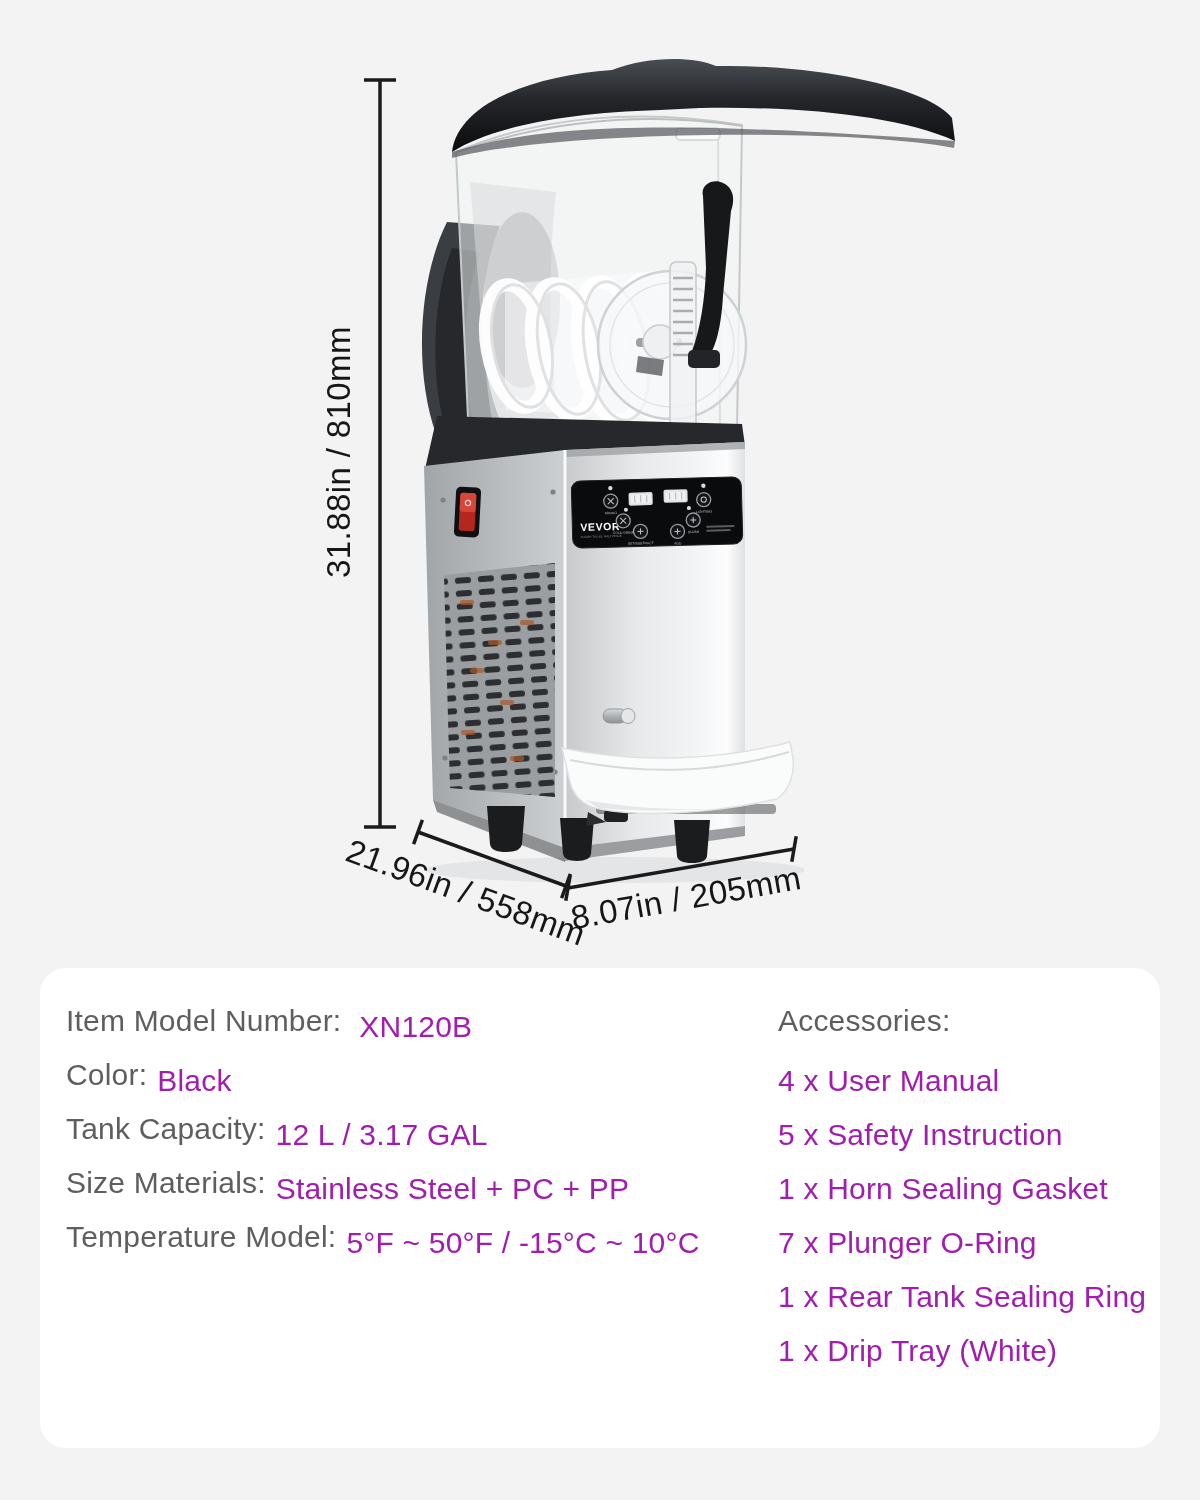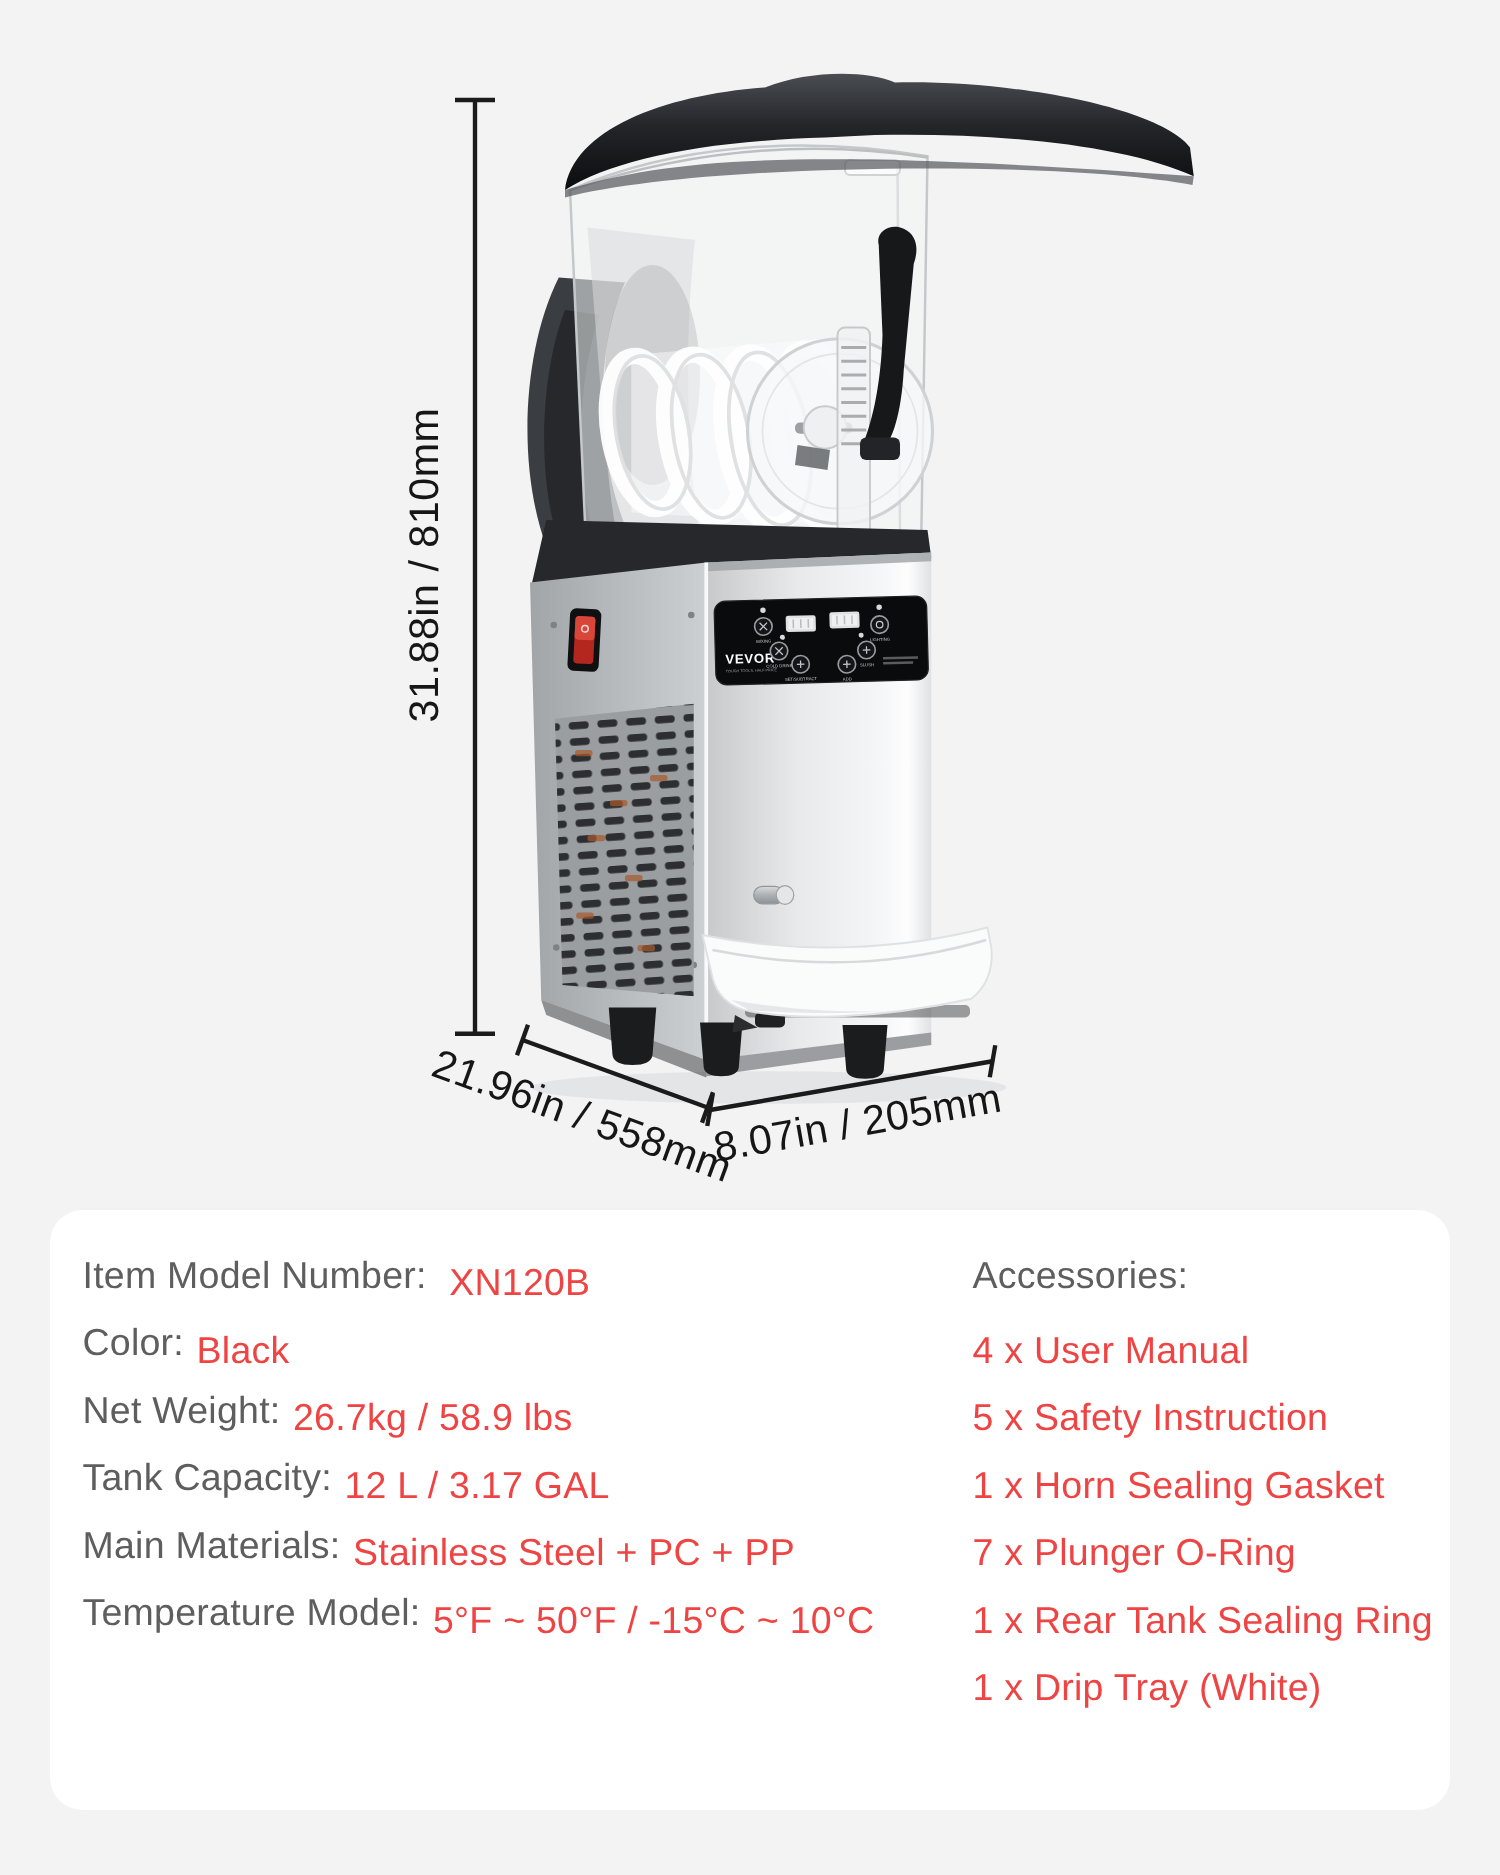--- a/index.html
+++ b/index.html
@@ -12,21 +12,21 @@
   .scene{position:absolute;top:0;left:0;width:1200px;height:965px;}
   .spec-card{
     position:absolute;left:40px;top:968px;width:1120px;height:480px;
     background:#ffffff;border-radius:26px;
   }
   .col{position:absolute;top:26px;}
   .col-left{left:26px;width:690px;}
   .col-right{left:738px;width:370px;}
   .spec-row{height:54px;display:flex;align-items:center;font-size:30px;letter-spacing:.2px;text-align:center;}
   .spec-label{color:#5e5e5e;white-space:pre;}
-  .spec-value{color:#ef4444;margin-left:10px;white-space:pre;margin-top:12px;}
+  .spec-value{color:#a21caf;margin-left:10px;white-space:pre;margin-top:12px;}
   .spec-value.no-gap{margin-left:0;}
   .gap-lg{margin-left:18px;}
   svg text{font-family:"Liberation Sans", sans-serif;}
   .dim-text{font-size:33px;fill:#161616;font-weight:500;letter-spacing:.4px;}
 </style>
 </head>
 <body>
 
 <div class="scene">
 <svg width="1200" height="965" viewBox="0 0 1200 965">
@@ -244,29 +244,25 @@
   <div class="col col-left">
     <div class="spec-row">
       <span class="spec-label">Item Model Number:</span>
       <span class="spec-value gap-lg">XN120B</span>
     </div>
     <div class="spec-row">
       <span class="spec-label">Color:</span>
       <span class="spec-value">Black</span>
     </div>
     <div class="spec-row">
-      <span class="spec-label">Net Weight:</span>
-      <span class="spec-value">26.7kg / 58.9 lbs</span>
-    </div>
-    <div class="spec-row">
       <span class="spec-label">Tank Capacity:</span>
       <span class="spec-value">12 L / 3.17 GAL</span>
     </div>
     <div class="spec-row">
-      <span class="spec-label">Main Materials:</span>
+      <span class="spec-label">Size Materials:</span>
       <span class="spec-value">Stainless Steel + PC + PP</span>
     </div>
     <div class="spec-row">
       <span class="spec-label">Temperature Model:</span>
       <span class="spec-value">5°F ~ 50°F / -15°C ~ 10°C</span>
     </div>
   </div>
 
   <div class="col col-right">
     <div class="spec-row">

